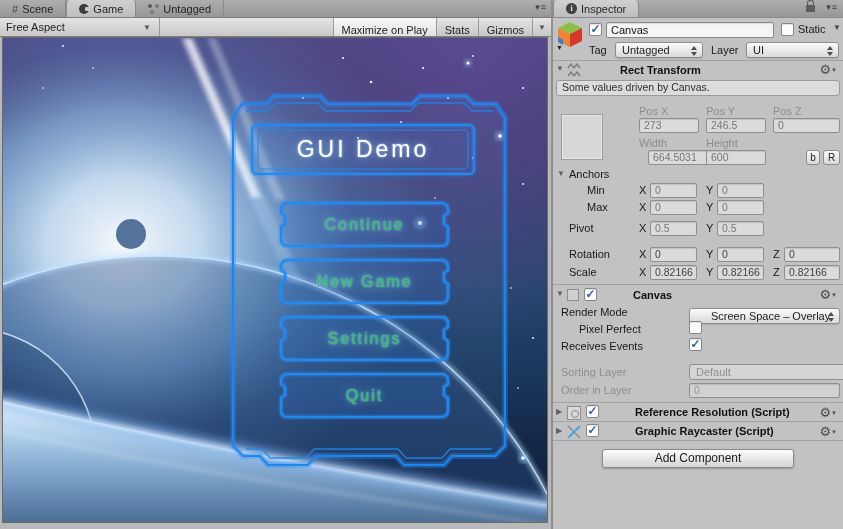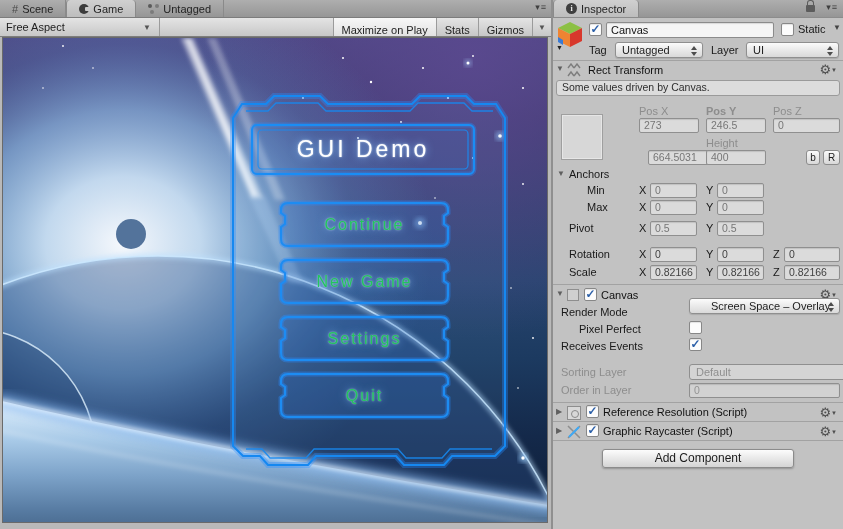--- a/index.html
+++ b/index.html
@@ -26,21 +26,21 @@
   .updn i.up { top:0; border-bottom:4px solid #4d4d4d; }
   .updn i.dn { bottom:0; border-top:4px solid #4d4d4d; }
   .udrop.disabled .updn i.up { border-bottom-color:#9b9b9b; }
   .udrop.disabled .updn i.dn { border-top-color:#9b9b9b; }
   .ucheck { position:absolute; width:13px; height:13px; background:#fcfcfc; border:1px solid #878787;
             border-radius:2px; box-shadow: inset 0 1px 1px rgba(0,0,0,0.1); text-align:center; }
   .ucheck .mark { font-size:12px; font-weight:bold; color:#2b5fa8; line-height:11px; display:block; }
   .foldout { position:absolute; font-size:8px; color:#5f5f5f; line-height:16px; }
   .gearwrap { position:absolute; right:6px; top:1px; font-size:13px; color:#4f4f4f; line-height:16px; }
   .gearwrap .tinycaret { font-size:6px; color:#4f4f4f; vertical-align:2px; }
-  .boldtitle { font-weight:normal; font-size:11px; color:#111; line-height:17px; white-space:nowrap; }
+  .boldtitle { font-weight:bold; font-size:11px; color:#111; line-height:17px; white-space:nowrap;margin-left:32px; }
   .sep { position:absolute; left:0; right:0; height:1px; background:#a2a2a2; }
 
   
   #game-panel { width:551px; height:529px; background:#b9b9b9; position:relative; }
   .tabbar { height:18px; background:linear-gradient(#aeaeae,#969696); border-bottom:1px solid #7c7c7c;
             display:flex; align-items:stretch; position:relative; }
   .tab { display:flex; align-items:center; gap:4px; padding:0 12px; font-size:11px; color:#242424;
          border-right:1px solid #8a8a8a; }
   .tab.active { background:linear-gradient(#d0d0d0,#bdbdbd); border-radius:4px 4px 0 0;
                 border-right:1px solid #8a8a8a; border-left:1px solid #8a8a8a; }
@@ -353,29 +353,30 @@
         </svg>
         <span class="boldtitle irow" style="left:35px; top:1px;">Rect Transform</span>
         <span class="gearwrap"><span>⚙</span><span class="tinycaret">▼</span></span>
       </div>
 
       <div class="helpbox">Some values driven by Canvas.</div>
 
       <div class="anchor-preview"></div>
 
       <span class="ulabel dimlabel irow" style="left:86px; top:86px;">Pos X</span>
-      <span class="ulabel dimlabel irow" style="left:153px; top:86px;font-weight:bold;">Pos Y</span>
+      <span class="ulabel dimlabel irow" style="left:153px; top:86px;">Pos Y</span>
       <span class="ulabel dimlabel irow" style="left:220px; top:86px;">Pos Z</span>
       <div class="ufield driven" style="left:86px; top:100px; width:60px;">273</div>
       <div class="ufield driven" style="left:153px; top:100px; width:60px;">246.5</div>
       <div class="ufield driven" style="left:220px; top:100px; width:67px;">0</div>
 
+      <span class="ulabel dimlabel irow" style="left:86px; top:118px;">Width</span>
       <span class="ulabel dimlabel irow" style="left:153px; top:118px;">Height</span>
       <div class="ufield driven" style="left:95px; top:132px; width:74px;">664.5031</div>
-      <div class="ufield driven" style="left:153px; top:132px; width:60px;">400</div>
+      <div class="ufield driven" style="left:153px; top:132px; width:60px;">600</div>
       <div class="minibtn" style="left:253px; top:132px; width:14px;">b</div>
       <div class="minibtn" style="left:270px; top:132px; width:17px;">R</div>
 
       <span class="foldout" style="left:4px; top:148px;">▼</span>
       <span class="ulabel irow" style="left:16px; top:149px;">Anchors</span>
 
       <span class="ulabel irow" style="left:34px; top:165px;">Min</span>
       <span class="ulabel irow" style="left:86px; top:165px;">X</span>
       <div class="ufield driven" style="left:97px; top:165px; width:47px;">0</div>
       <span class="ulabel irow" style="left:153px; top:165px;">Y</span>
@@ -415,21 +416,21 @@
         <span class="foldout" style="left:3px;">▼</span>
         <span class="sq-icon"></span>
         <span class="ucheck" style="left:31px; top:2px;">
           <span class="mark">✓</span>
         </span>
         <span class="boldtitle irow" style="left:48px; top:1px;">Canvas</span>
         <span class="gearwrap"><span>⚙</span><span class="tinycaret">▼</span></span>
       </div>
 
       <span class="ulabel irow" style="left:8px; top:287px;">Render Mode</span>
-      <div class="udrop" style="left:136px; top:280px; width:151px;padding-left:21px;">
+      <div class="udrop" style="left:136px; top:290px; width:151px;padding-left:21px;">
         <span>Screen Space – Overlay</span>
         <span class="updn">
             <i class="up"></i>
             <i class="dn"></i>
           </span>
       </div>
 
       <span class="ulabel irow" style="left:26px; top:304px;">Pixel Perfect</span>
       <span class="ucheck" style="left:136px; top:303px;"></span>
 

